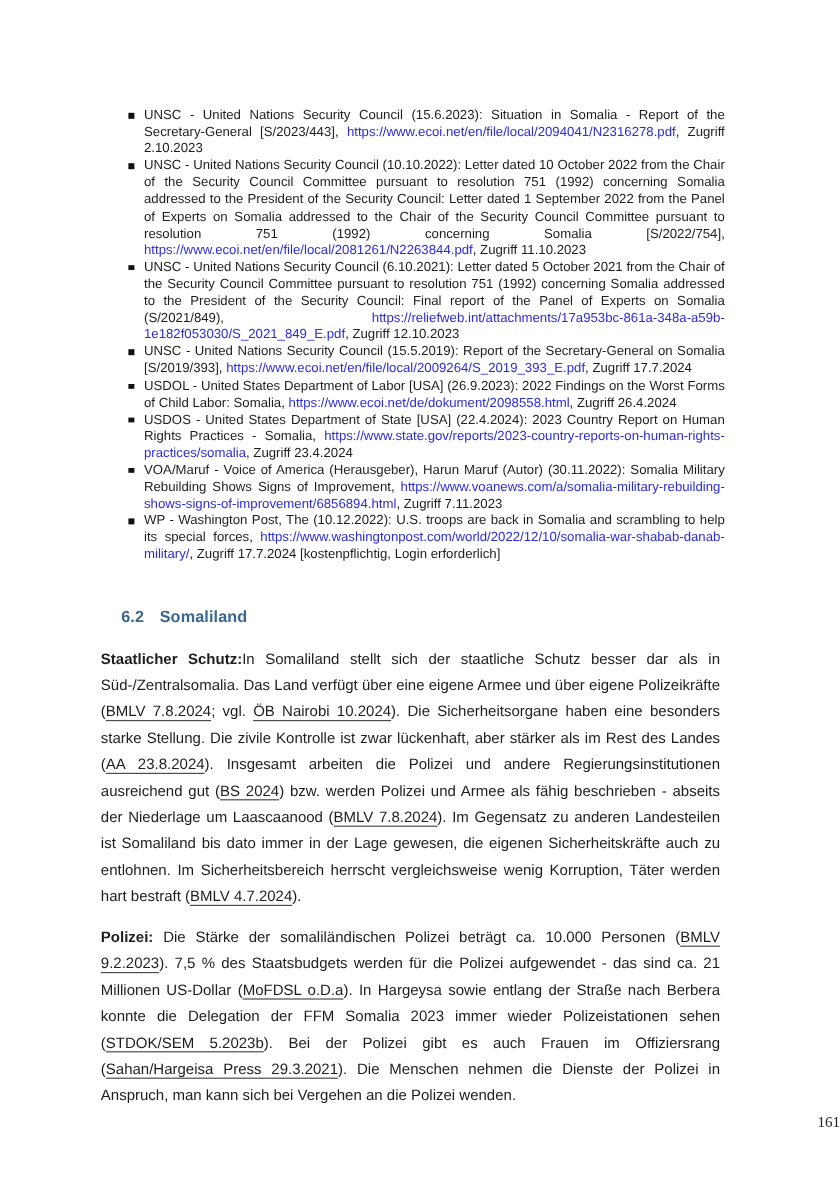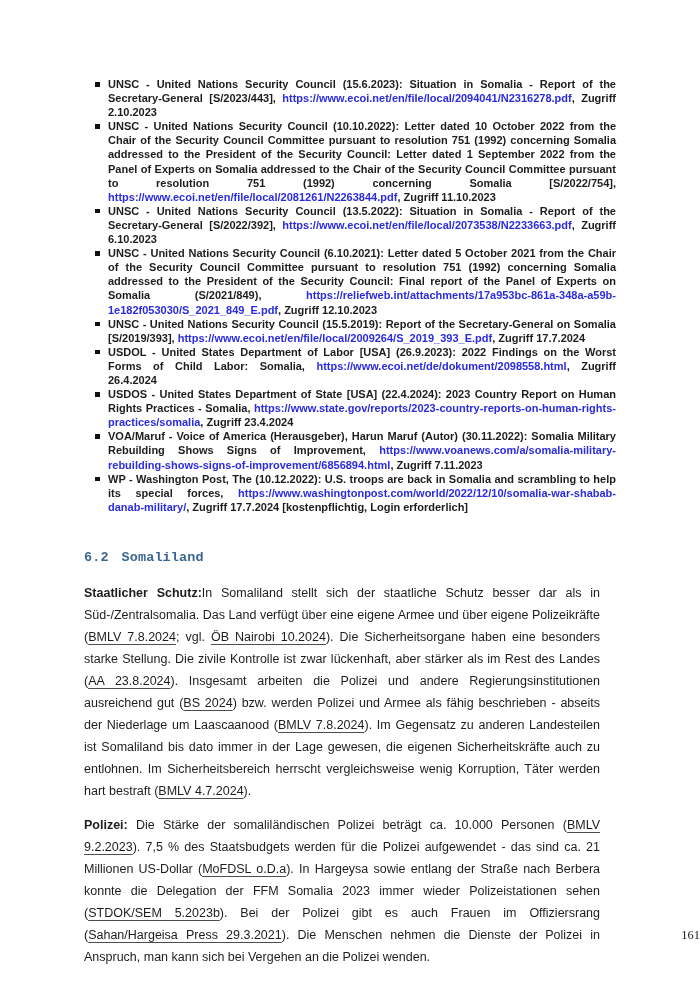--- a/index.html
+++ b/index.html
@@ -11,46 +11,44 @@
     color: var(--text, #1d1d1d);
     overflow: hidden;
   }
   .content {
     position: absolute;
     left: 84px; top: 77px;
     width: 532px;
   }
   .refs {
     list-style: none;
-    margin: 0; padding: 0 0 0 11px;
+    margin: 12px; padding: 0 0 0 11px;
     font-size: 11px;
     line-height: 14.1px;
     text-align: justify;
-    font-weight: bold;
   }
   .refs li { position: relative; padding-left: 13px; }
   .bullet {
     position: absolute;
     left: 0; top: 5px;
     width: 4.5px; height: 4.5px;
     background: #111111;
     display: inline-block;
   }
   .url {
     color: var(--link, #2b2be2);
     text-decoration: none;
     overflow-wrap: anywhere;
   }
   h2 {
-    margin: 36px 0 0 0;
+    margin: 36px 0 0 17px;
     font-size: 13.5px;
     font-weight: bold;
     color: var(--heading, #39678f);
     letter-spacing: 0.1px;
-    font-family: Liberation Mono, monospace;
   }
   h2 .num { margin-right: 13px; }
   .lastchange {
     margin-top: 7px;
     font-size: 11.5px;
     color: var(--lastchange, #6b93af);
   }
   .para {
     margin: 17px 16px 0 0;
     font-size: 12.5px;
@@ -79,21 +77,20 @@
   }
 </style>
 </head>
 <body>
 
 <div class="page">
   <div class="content">
     <ul class="refs">
         <li><span class="bullet"></span><span>UNSC - United Nations Security Council (15.6.2023): Situation in Somalia - Report of the Secretary-General [S/2023/443], </span><a href="#" class="url">https://www.ecoi.net/en/file/local/2094041/N2316278.pdf</a><span>, Zugriff 2.10.2023</span></li>
         <li><span class="bullet"></span><span>UNSC - United Nations Security Council (10.10.2022): Letter dated 10 October 2022 from the Chair of the Security Council Committee pursuant to resolution 751 (1992) concerning Somalia addressed to the President of the Security Council: Letter dated 1 September 2022 from the Panel of Experts on Somalia addressed to the Chair of the Security Council Committee pursuant to resolution 751 (1992) concerning Somalia [S/2022/754], </span><a href="#" class="url">https://www.ecoi.net/en/file/local/2081261/N2263844.pdf</a><span>, Zugriff 11.10.2023</span></li>
-        <li><span class="bullet"></span><span>UNSC - United Nations Security Council (13.5.2022): Situation in Somalia - Report of the Secretary-General [S/2022/392], </span><a href="#" class="url">https://www.ecoi.net/en/file/local/2073538/N2233663.pdf</a><span>, Zugriff 6.10.2023</span></li>
         <li><span class="bullet"></span><span>UNSC - United Nations Security Council (6.10.2021): Letter dated 5 October 2021 from the Chair of the Security Council Committee pursuant to resolution 751 (1992) concerning Somalia addressed to the President of the Security Council: Final report of the Panel of Experts on Somalia (S/2021/849), </span><a href="#" class="url">https://reliefweb.int/attachments/17a953bc-861a-348a-a59b-1e182f053030/S_2021_849_E.pdf</a><span>, Zugriff 12.10.2023</span></li>
         <li><span class="bullet"></span><span>UNSC - United Nations Security Council (15.5.2019): Report of the Secretary-General on Somalia [S/2019/393], </span><a href="#" class="url">https://www.ecoi.net/en/file/local/2009264/S_2019_393_E.pdf</a><span>, Zugriff 17.7.2024</span></li>
         <li><span class="bullet"></span><span>USDOL - United States Department of Labor [USA] (26.9.2023): 2022 Findings on the Worst Forms of Child Labor: Somalia, </span><a href="#" class="url">https://www.ecoi.net/de/dokument/2098558.html</a><span>, Zugriff 26.4.2024</span></li>
         <li><span class="bullet"></span><span>USDOS - United States Department of State [USA] (22.4.2024): 2023 Country Report on Human Rights Practices - Somalia, </span><a href="#" class="url">https://www.state.gov/reports/2023-country-reports-on-human-rights-practices/somalia</a><span>, Zugriff 23.4.2024</span></li>
         <li><span class="bullet"></span><span>VOA/Maruf - Voice of America (Herausgeber), Harun Maruf (Autor) (30.11.2022): Somalia Military Rebuilding Shows Signs of Improvement, </span><a href="#" class="url">https://www.voanews.com/a/somalia-military-rebuilding-shows-signs-of-improvement/6856894.html</a><span>, Zugriff 7.11.2023</span></li>
         <li><span class="bullet"></span><span>WP - Washington Post, The (10.12.2022): U.S. troops are back in Somalia and scrambling to help its special forces, </span><a href="#" class="url">https://www.washingtonpost.com/world/2022/12/10/somalia-war-shabab-danab-military/</a><span>, Zugriff 17.7.2024 [kostenpflichtig, Login erforderlich]</span></li>
       </ul>
     <h2><span class="num">6.2</span><span>Somaliland</span></h2>
     <div>
         <p class="para" lang="de"><strong>Staatlicher Schutz:</strong><span>In Somaliland stellt sich der staatliche Schutz besser dar als in Süd-/Zentralsomalia. Das Land verfügt über eine eigene Armee und über eigene Polizeikräfte (</span><a href="#" class="ref">BMLV 7.8.2024</a><span>; vgl. </span><a href="#" class="ref">ÖB Nairobi 10.2024</a><span>). Die Sicherheitsorgane haben eine besonders starke Stellung. Die zivile Kontrolle ist zwar lückenhaft, aber stärker als im Rest des Landes (</span><a href="#" class="ref">AA 23.8.2024</a><span>). Insgesamt arbeiten die Polizei und andere Regierungsinstitutionen ausreichend gut (</span><a href="#" class="ref">BS 2024</a><span>) bzw. werden Polizei und Armee als fähig beschrieben - abseits der Niederlage um Laascaanood (</span><a href="#" class="ref">BMLV 7.8.2024</a><span>). Im Gegensatz zu anderen Landesteilen ist Somaliland bis dato immer in der Lage gewesen, die eigenen Sicherheitskräfte auch zu entlohnen. Im Sicherheitsbereich herrscht vergleichsweise wenig Korruption, Täter werden hart bestraft (</span><a href="#" class="ref">BMLV 4.7.2024</a><span>).</span></p>

